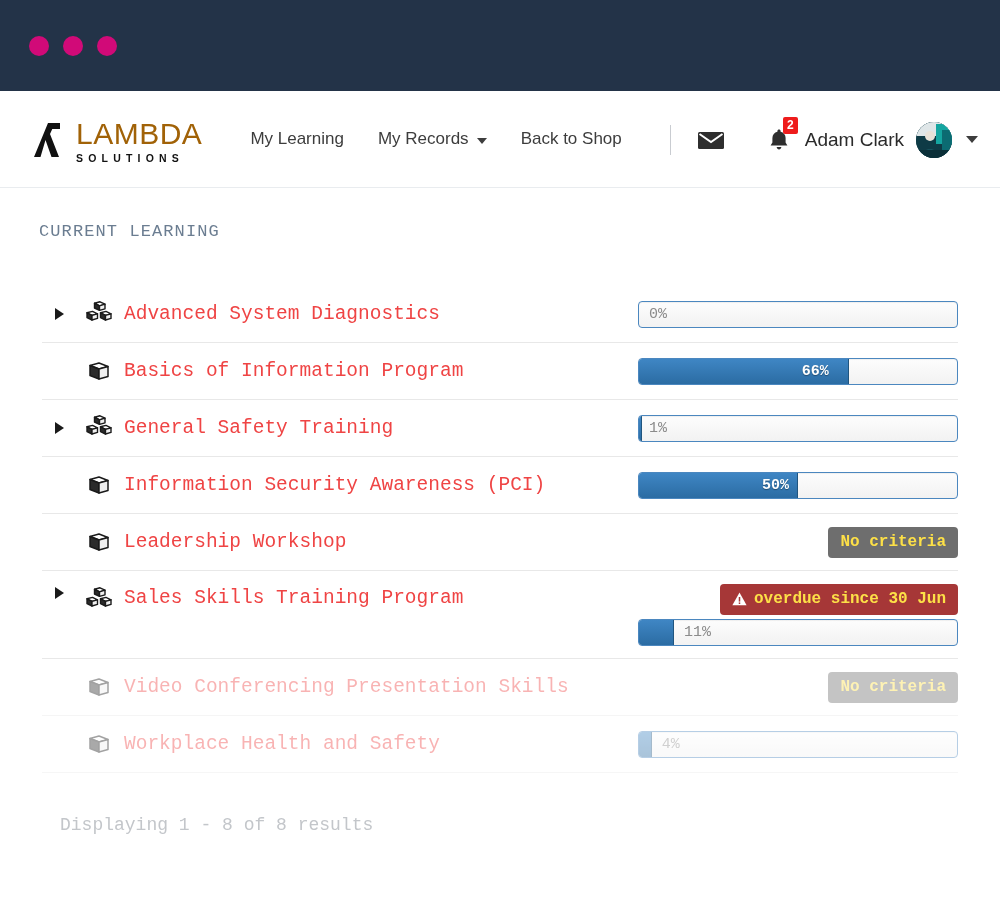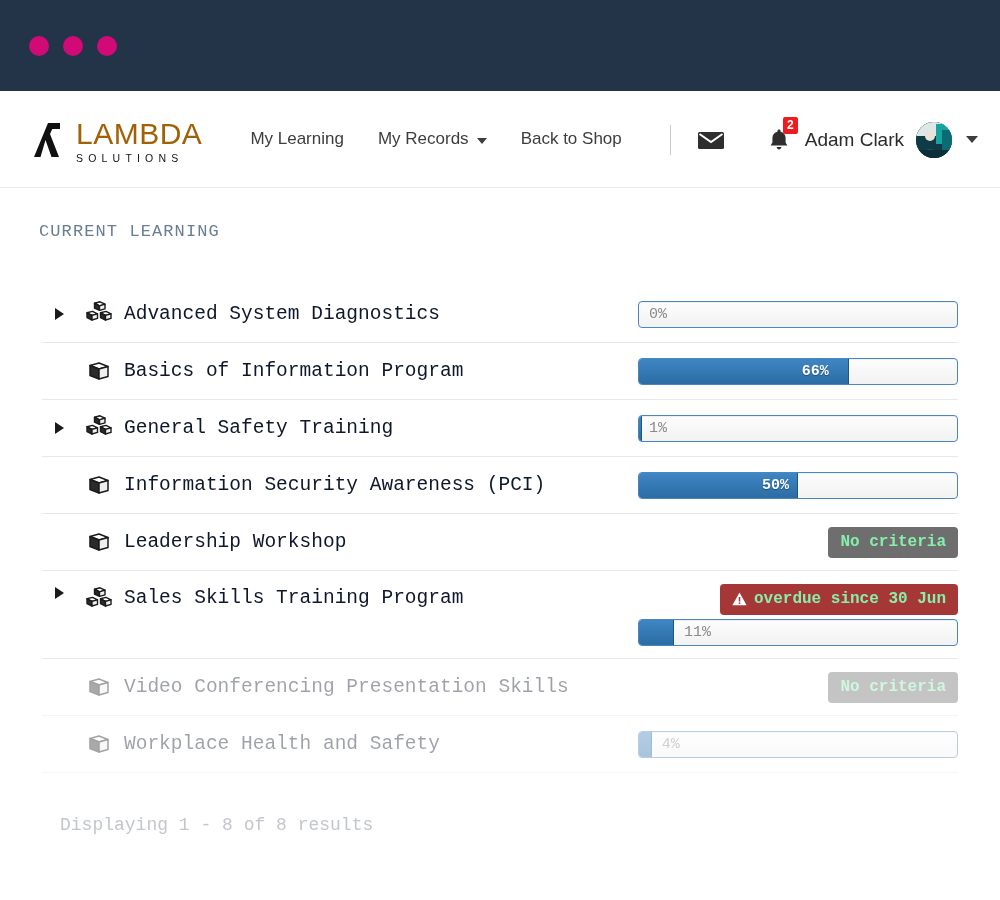--- a/index.html
+++ b/index.html
@@ -29,21 +29,21 @@
     position: relative;
   }
   .logo-wrap { margin-left: 28px; display: flex; align-items: flex-start; }
   .logo-mark { width: 46px; height: 46px; margin-right: 2px; margin-top: 2px; }
   .logo-text { display: flex; flex-direction: column; justify-content: center; margin-top: 4px; }
   .logo-name {
     font-size: 30px; letter-spacing: 0.5px; color: #a16207; font-weight: 400;
     line-height: 30px; font-family: "Liberation Sans", sans-serif;
   }
   .logo-sub {
-    font-size: 10.5px; letter-spacing: 5.2px; color: #111; font-weight: 400;
+    font-size: 10.5px; letter-spacing: 5.2px; color: #111; font-weight: 700;
     margin-top: 3px; line-height: 12px;
   }
 
   .nav { display: flex; align-items: flex-start; margin-left: 48px; gap: 34px; }
   .nav-item {
     font-size: 17px; color: #3d3d3d; cursor: pointer;
     display: flex; align-items: center; gap: 8px; white-space: nowrap;
   }
   .caret-down {
     width: 0; height: 0;
@@ -101,21 +101,21 @@
     width: 34px; display: flex; align-items: center; justify-content: center;
     flex: none; cursor: pointer;
   }
   .tri {
     width: 0; height: 0;
     border-top: 6px solid transparent; border-bottom: 6px solid transparent;
     border-left: 9px solid #1a1a1a;
   }
   .icon-slot { width: 46px; display:flex; align-items:center; justify-content:center; flex:none; }
   .row-title {
-    font-size: 19.5px; color: #0f172a; white-space: nowrap;
+    font-size: 19.5px; color: #ef4444; white-space: nowrap;
     margin-left: 2px;
   }
 
   .row-right { width: 330px; flex: none; display: flex; justify-content: flex-end; align-items: center; }
 
   
   .pbar {
     width: 320px; height: 27px;
     border: 1px solid #4b87bf;
     border-radius: 4px;
@@ -135,21 +135,21 @@
     color: #ffffff; text-shadow: 0 1px 1px rgba(0,0,0,0.35);
   }
   .plabel.inside { right: auto; }
   .plabel.outside {
     color: #8b8b8b; font-weight: 400; text-shadow: none;
   }
 
   
   .badge {
     display: inline-flex; align-items: center; gap: 7px;
-    font-size: 16px; font-weight: 700; color: #86efac;
+    font-size: 16px; font-weight: 700; color: #fde047;
     border-radius: 4px; padding: 7px 12px 8px;
     line-height: 1;
   }
   .badge.gray { background: #6e6e6e; }
   .badge.red { background: #a63737; }
   .warn-tri { width: 15px; height: 14px; display:block; }
 
   .stack { display: flex; flex-direction: column; align-items: flex-end; justify-content: center; gap: 4px; padding: 10px 0; width: 100%; }
 
   .footer-note {

